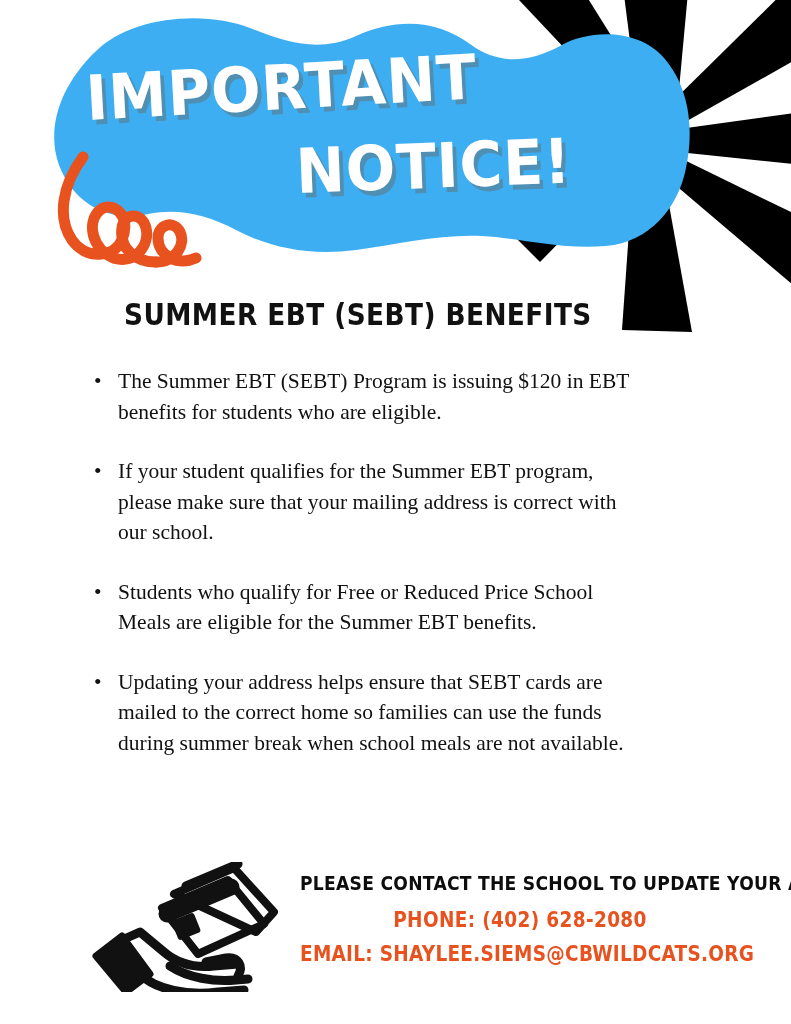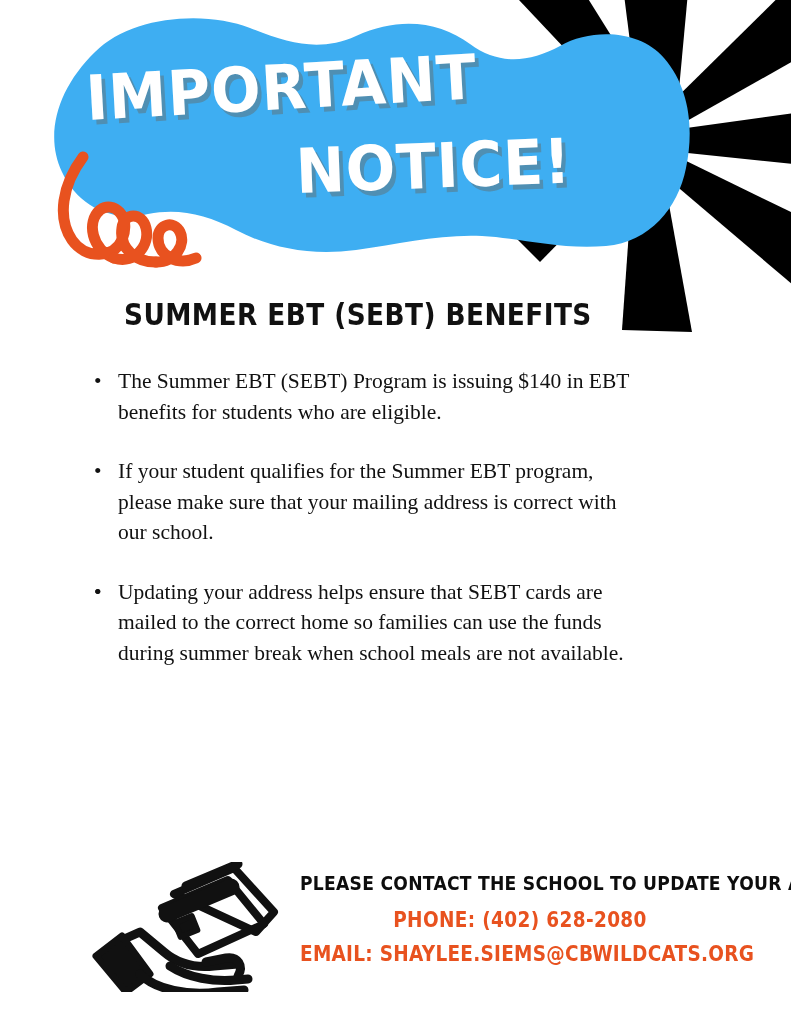--- a/index.html
+++ b/index.html
@@ -221,28 +221,29 @@
     <div class="headline-line headline-line-1">IMPORTANT</div>
     <div class="headline-line headline-line-2">NOTICE!</div>
   </div>
 </div>
 
 <div class="section-title">SUMMER EBT (SEBT) BENEFITS</div>
 
 <ul class="body-list">
   <li class="body-item">
     <span class="body-bullet">•</span>
-    <span>The Summer EBT (SEBT) Program is issuing $140 in EBT benefits for students who are eligible.</span>
+    <span>The Summer EBT (SEBT) Program is issuing $120 in EBT benefits for students who are eligible.</span>
   </li>
   <li class="body-item">
     <span class="body-bullet">•</span>
     <span>If your student qualifies for the Summer EBT program, please make sure that your mailing address is correct with our school.</span>
   </li>
   <li class="body-item">
     <span class="body-bullet">•</span>
+    <span>Students who qualify for Free or Reduced Price School Meals are eligible for the Summer EBT benefits.</span>
   </li>
   <li class="body-item">
     <span class="body-bullet">•</span>
     <span>Updating your address helps ensure that SEBT cards are mailed to the correct home so families can use the funds during summer break when school meals are not available.</span>
   </li>
 </ul>
 
 <div class="footer">
 
   <svg class="card-hand-icon" viewBox="0 0 215 130">

